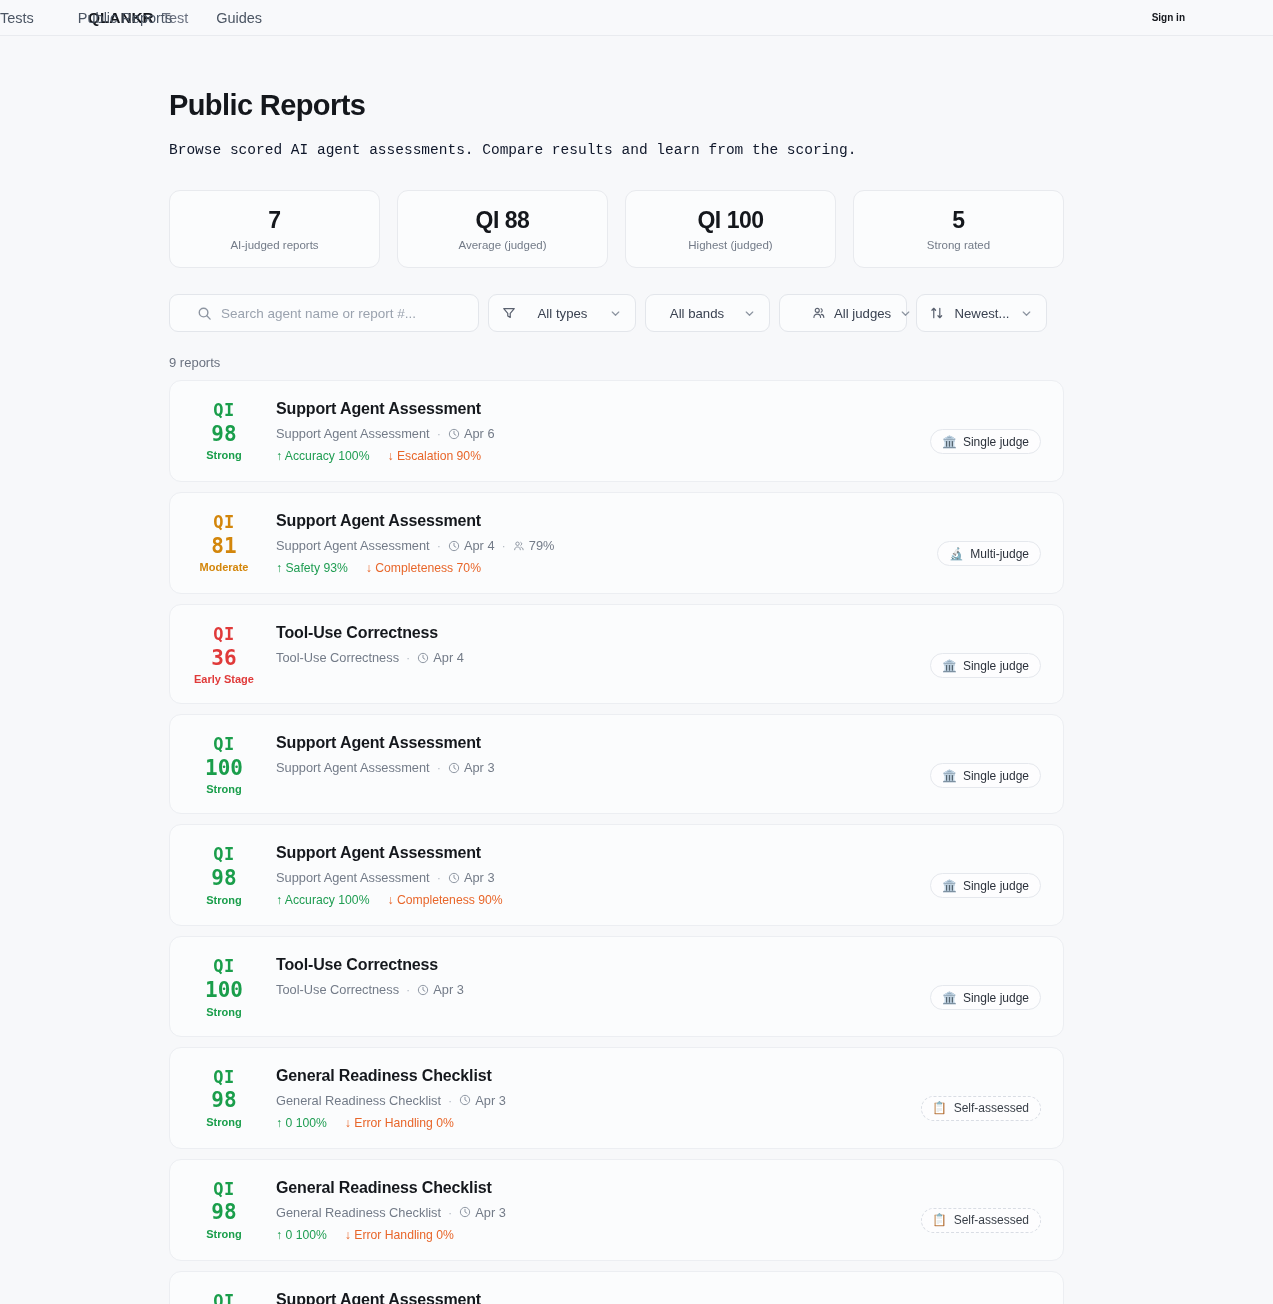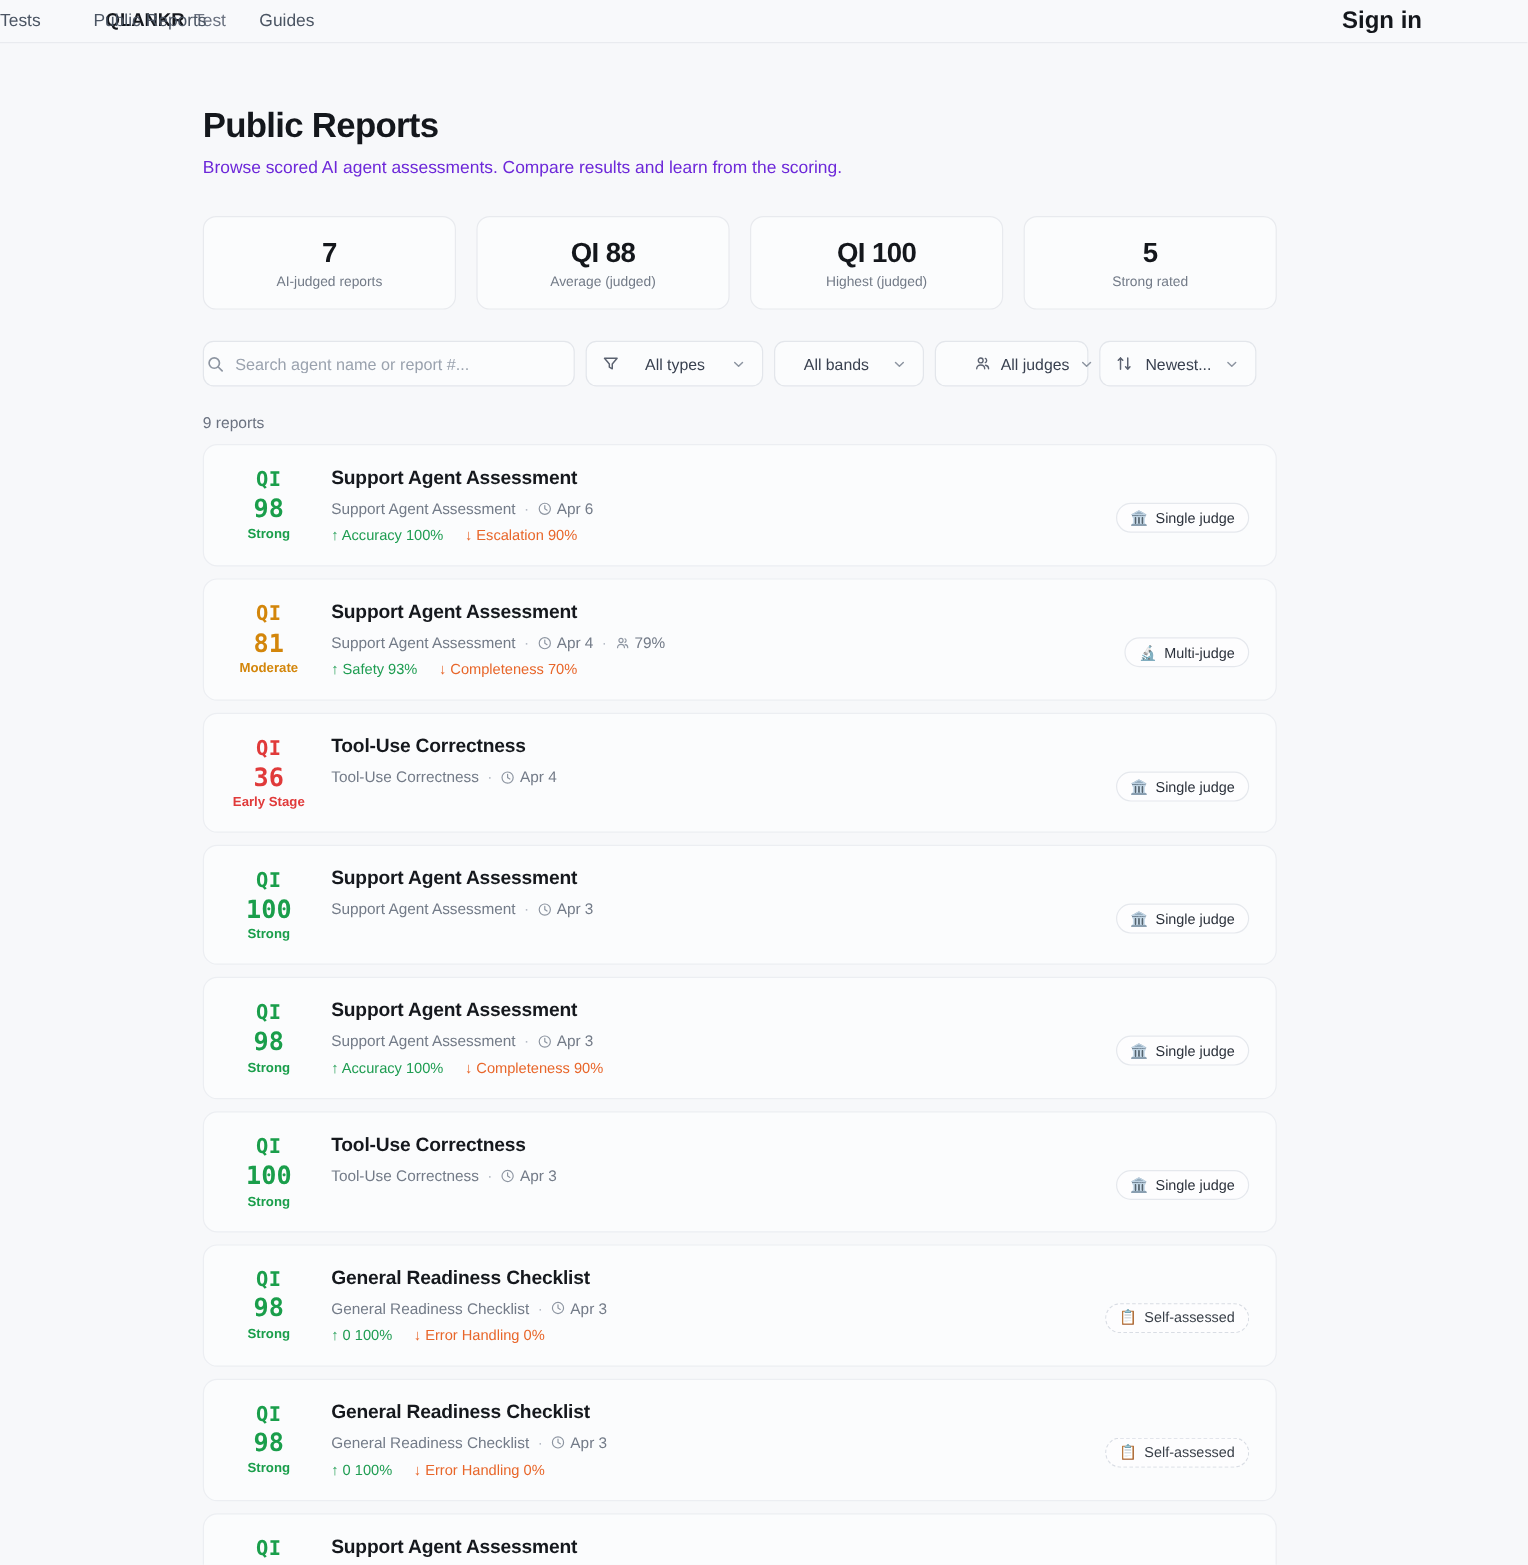--- a/index.html
+++ b/index.html
@@ -50,21 +50,21 @@
   .navlink {
     font-size: 14.5px;
     color: #4b5563;
     cursor: pointer;
     text-decoration: none;
     white-space: nowrap;
   }
   .signin {
     position: absolute;
     right: 88px;
-    font-size: 20px;
+    font-size: 10px;
     font-weight: 600;
     color: #14171c;
     cursor: pointer;
     background: none;
     border: none;
     font-family: inherit;
   }
 
   
   .page {
@@ -74,23 +74,24 @@
   .page-inner { width: 895px; }
 
   .page-title {
     margin-top: 53px;
     font-size: 29px;
     font-weight: 700;
     letter-spacing: -0.6px;
     color: #14171c;
   }
   .page-sub {
-    margin-top: 10px;
+    margin-top: 20px;
     font-size: 14.5px;
-    color: #6d28d9;
+    color: #0f172a;
+    font-family: Liberation Mono, monospace;
   }
 
   
   .stats {
     margin-top: 32px;
     display: flex;
     gap: 17px;
   }
   .stat {
     flex: 1;
@@ -124,21 +125,21 @@
   }
   .search-box {
     width: 310px;
     height: 38px;
     background: #fbfcfd;
     border: 1px solid #e3e6eb;
     border-radius: 9px;
     display: flex;
     align-items: center;
     gap: 9px;
-    padding: 0 2px;
+    padding: 0 27px;
   }
   .search-box input {
     flex: 1;
     border: none;
     outline: none;
     background: transparent;
     font-size: 13.5px;
     color: #374151;
     font-family: inherit;
   }

